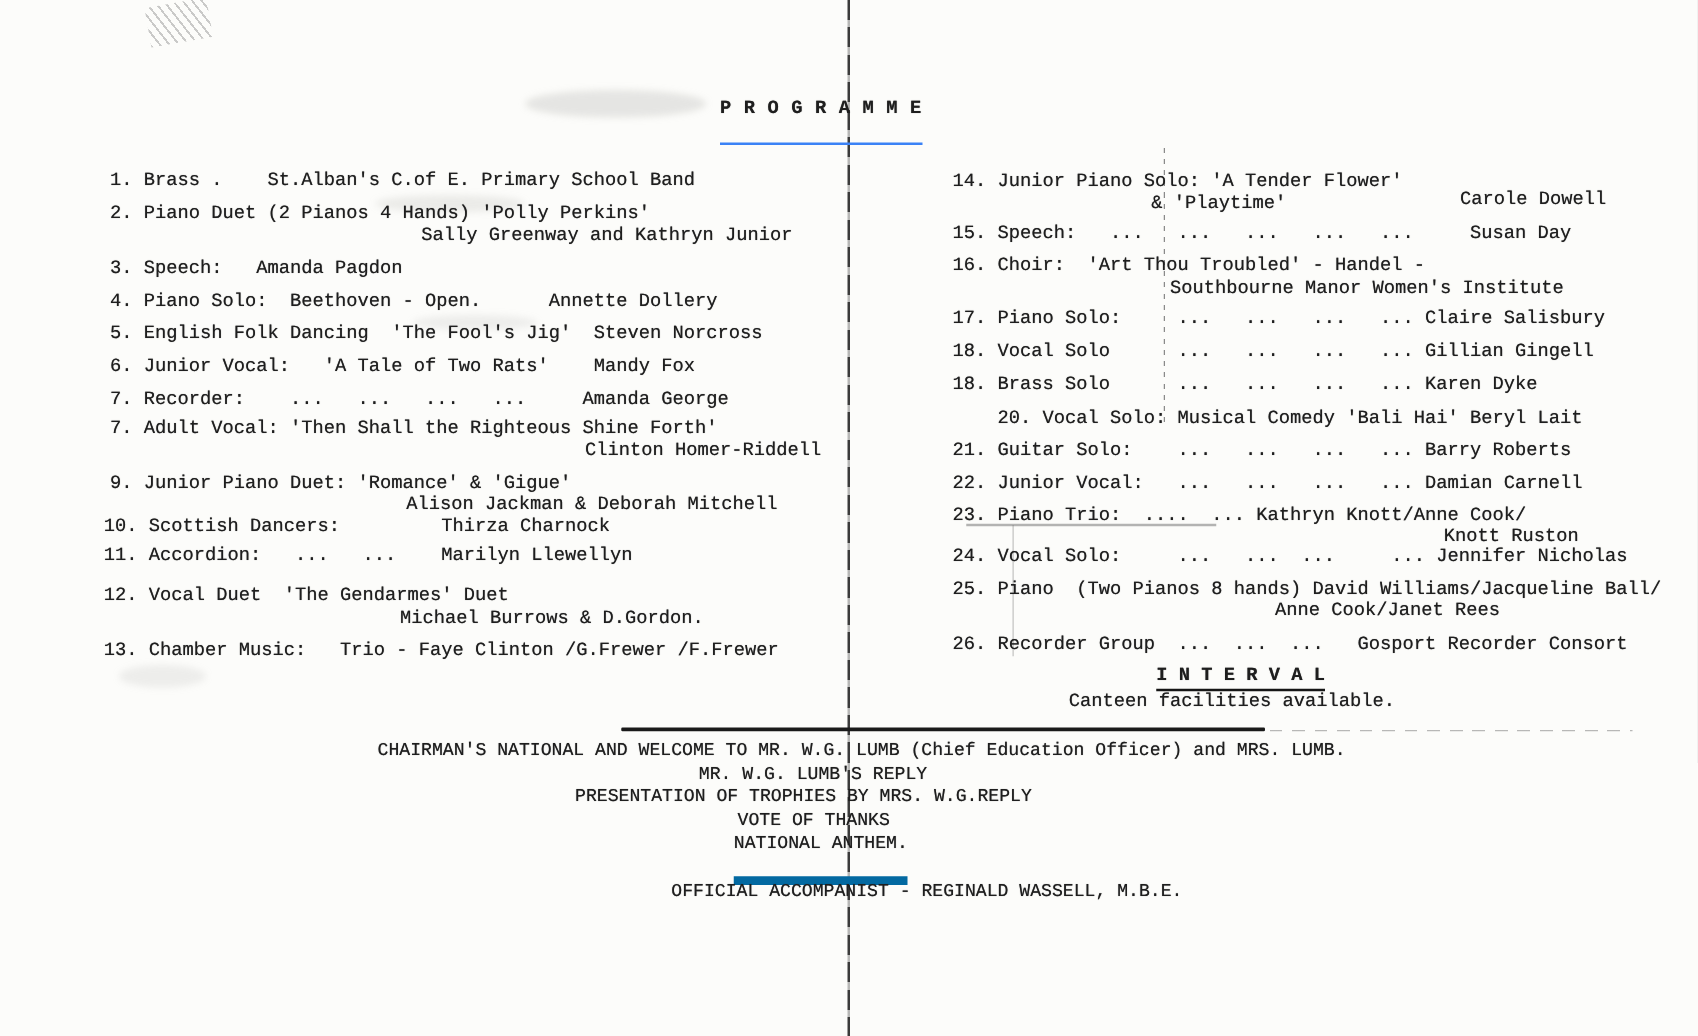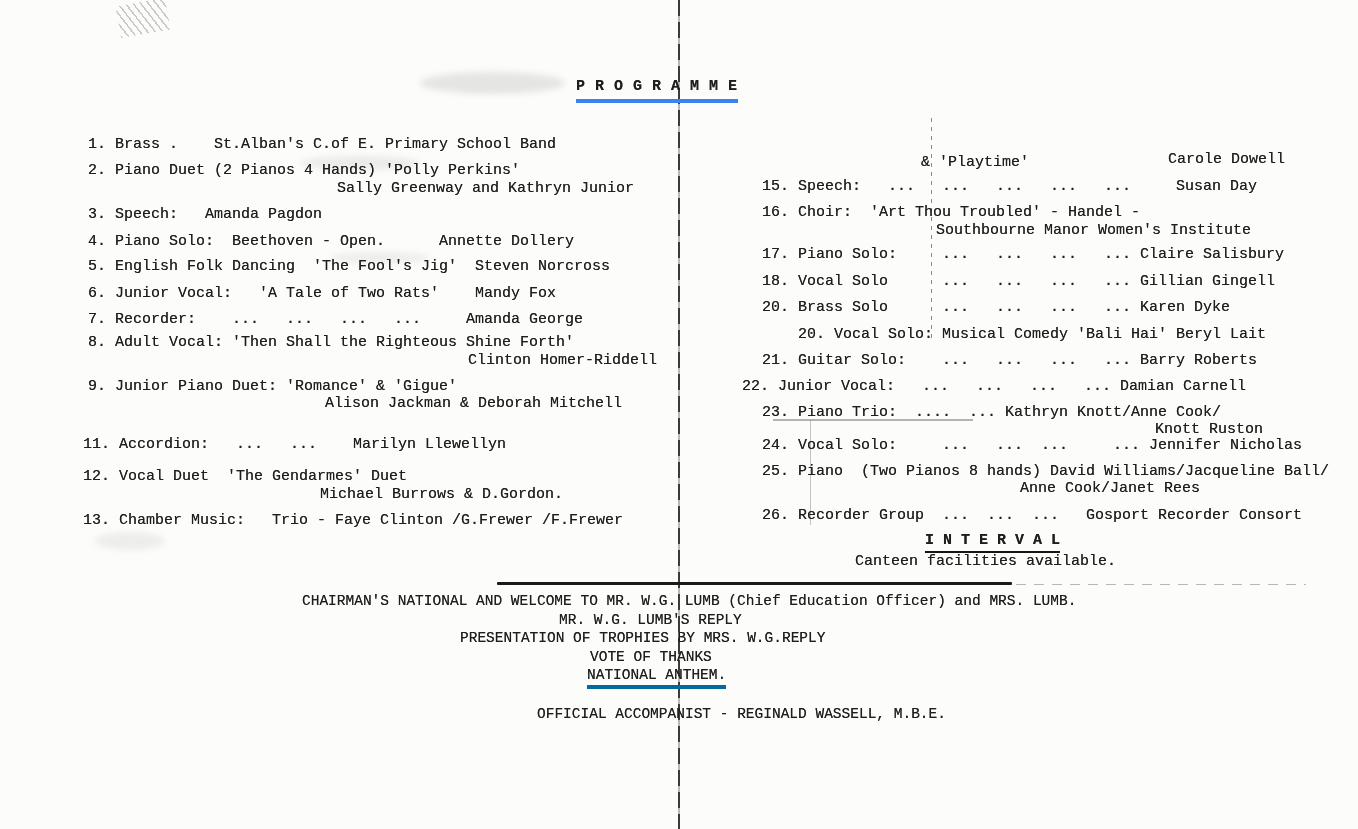--- a/index.html
+++ b/index.html
@@ -2,23 +2,23 @@
 <html><head>
 <meta charset="utf-8">
 <style>
   html,body{margin:0;padding:0;background:#e9e9e7;}
   #page{position:relative;width:1358px;height:829px;background:#fcfcfa;
         font-family:"Liberation Mono","DejaVu Sans Mono",monospace;color:#1e1e1e;overflow:hidden;}
   .col{position:absolute;inset:0;}
   .line{position:absolute;white-space:pre;font-size:15px;line-height:18px;
         text-shadow:0 0 0.6px rgba(25,25,25,0.75);}
   .sm{font-size:14.5px;}
-  .title{font-weight:bold;letter-spacing:0.5px;border-bottom:4px solid #3b82f6;padding-bottom:3px;}
+  .title{font-weight:bold;letter-spacing:0.5px;border-bottom:2px solid #3b82f6;padding-bottom:18px;}
   .uh{font-weight:bold;border-bottom:2px solid #161616;padding-bottom:1px;}
-  .anthem{border-bottom:4px solid #0369a1;padding-bottom:1px;}
+  .anthem{border-bottom:7px solid #0369a1;padding-bottom:17px;}
   .vfold{position:absolute;top:0;bottom:0;left:678px;width:2px;
          background:repeating-linear-gradient(180deg,rgba(25,25,25,0.85) 0 16px,rgba(25,25,25,0.3) 16px 22px);}
   .crease-dotted{position:absolute;left:931px;top:118px;height:220px;width:1px;
          background:repeating-linear-gradient(180deg,rgba(90,90,90,0.7) 0 4px,transparent 4px 9px);}
   .hrule{position:absolute;left:497px;top:582px;width:515px;height:3px;background:#1a1a1a;border-radius:1px;}
   .hrule-faint{position:absolute;left:1016px;top:584px;width:290px;height:1px;
          background:repeating-linear-gradient(90deg,rgba(100,100,100,0.45) 0 10px,transparent 10px 18px);}
   .crease-h{position:absolute;left:773px;top:419px;width:200px;height:2px;background:rgba(70,70,70,0.4);}
   .crease-v{position:absolute;left:810px;top:420px;width:1px;height:105px;background:rgba(110,110,110,0.4);}
   .hatch{position:absolute;left:118px;top:2px;width:50px;height:32px;opacity:.65;transform:rotate(-10deg);
@@ -48,42 +48,44 @@
 
   <div class="col">
     <div class="line" style="left:88px;top:136px">1. Brass .    St.Alban's C.of E. Primary School Band</div>
     <div class="line" style="left:88px;top:162px">2. Piano Duet (2 Pianos 4 Hands) 'Polly Perkins'</div>
     <div class="line" style="left:337px;top:180px">Sally Greenway and Kathryn Junior</div>
     <div class="line" style="left:88px;top:206px">3. Speech:   Amanda Pagdon</div>
     <div class="line" style="left:88px;top:233px">4. Piano Solo:  Beethoven - Open.      Annette Dollery</div>
     <div class="line" style="left:88px;top:258px">5. English Folk Dancing  'The Fool's Jig'  Steven Norcross</div>
     <div class="line" style="left:88px;top:285px">6. Junior Vocal:   'A Tale of Two Rats'    Mandy Fox</div>
     <div class="line" style="left:88px;top:311px">7. Recorder:    ...   ...   ...   ...     Amanda George</div>
-    <div class="line" style="left:88px;top:334px">8. Adult Vocal: 'Then Shall the Righteous Shine Forth'</div>
+    <div class="line" style="left:88px;top:334px">7. Adult Vocal: 'Then Shall the Righteous Shine Forth'</div>
     <div class="line" style="left:468px;top:352px">Clinton Homer-Riddell</div>
     <div class="line" style="left:88px;top:378px">9. Junior Piano Duet: 'Romance' &amp; 'Gigue'</div>
     <div class="line" style="left:325px;top:395px">Alison Jackman &amp; Deborah Mitchell</div>
+    <div class="line" style="left:83px;top:413px">10. Scottish Dancers:         Thirza Charnock</div>
     <div class="line" style="left:83px;top:436px">11. Accordion:   ...   ...    Marilyn Llewellyn</div>
     <div class="line" style="left:83px;top:468px">12. Vocal Duet  'The Gendarmes' Duet</div>
     <div class="line" style="left:320px;top:486px">Michael Burrows &amp; D.Gordon.</div>
     <div class="line" style="left:83px;top:512px">13. Chamber Music:   Trio - Faye Clinton /G.Frewer /F.Frewer</div>
   </div>
 
   <div class="col">
+    <div class="line" style="left:762px;top:137px">14. Junior Piano Solo: 'A Tender Flower'</div>
     <div class="line" style="left:921px;top:154px">&amp; 'Playtime'</div>
     <div class="line" style="left:1168px;top:151px">Carole Dowell</div>
     <div class="line" style="left:762px;top:178px">15. Speech:   ...   ...   ...   ...   ...     Susan Day</div>
     <div class="line" style="left:762px;top:204px">16. Choir:  'Art Thou Troubled' - Handel -</div>
     <div class="line" style="left:936px;top:222px">Southbourne Manor Women's Institute</div>
     <div class="line" style="left:762px;top:246px">17. Piano Solo:     ...   ...   ...   ... Claire Salisbury</div>
     <div class="line" style="left:762px;top:273px">18. Vocal Solo      ...   ...   ...   ... Gillian Gingell</div>
-    <div class="line" style="left:762px;top:299px">20. Brass Solo      ...   ...   ...   ... Karen Dyke</div>
+    <div class="line" style="left:762px;top:299px">18. Brass Solo      ...   ...   ...   ... Karen Dyke</div>
     <div class="line" style="left:798px;top:326px">20. Vocal Solo: Musical Comedy 'Bali Hai' Beryl Lait</div>
     <div class="line" style="left:762px;top:352px">21. Guitar Solo:    ...   ...   ...   ... Barry Roberts</div>
-    <div class="line" style="left:742px;top:378px">22. Junior Vocal:   ...   ...   ...   ... Damian Carnell</div>
+    <div class="line" style="left:762px;top:378px">22. Junior Vocal:   ...   ...   ...   ... Damian Carnell</div>
     <div class="line" style="left:762px;top:404px">23. Piano Trio:  ....  ... Kathryn Knott/Anne Cook/</div>
     <div class="line" style="left:1155px;top:421px">Knott Ruston</div>
     <div class="line" style="left:762px;top:437px">24. Vocal Solo:     ...   ...  ...     ... Jennifer Nicholas</div>
     <div class="line" style="left:762px;top:463px">25. Piano  (Two Pianos 8 hands) David Williams/Jacqueline Ball/</div>
     <div class="line" style="left:1020px;top:480px">Anne Cook/Janet Rees</div>
     <div class="line" style="left:762px;top:507px">26. Recorder Group  ...  ...  ...   Gosport Recorder Consort</div>
   </div>
 
   <div class="line uh" style="left:925px;top:532px">I N T E R V A L</div>
   <div class="line" style="left:855px;top:553px">Canteen facilities available.</div>

